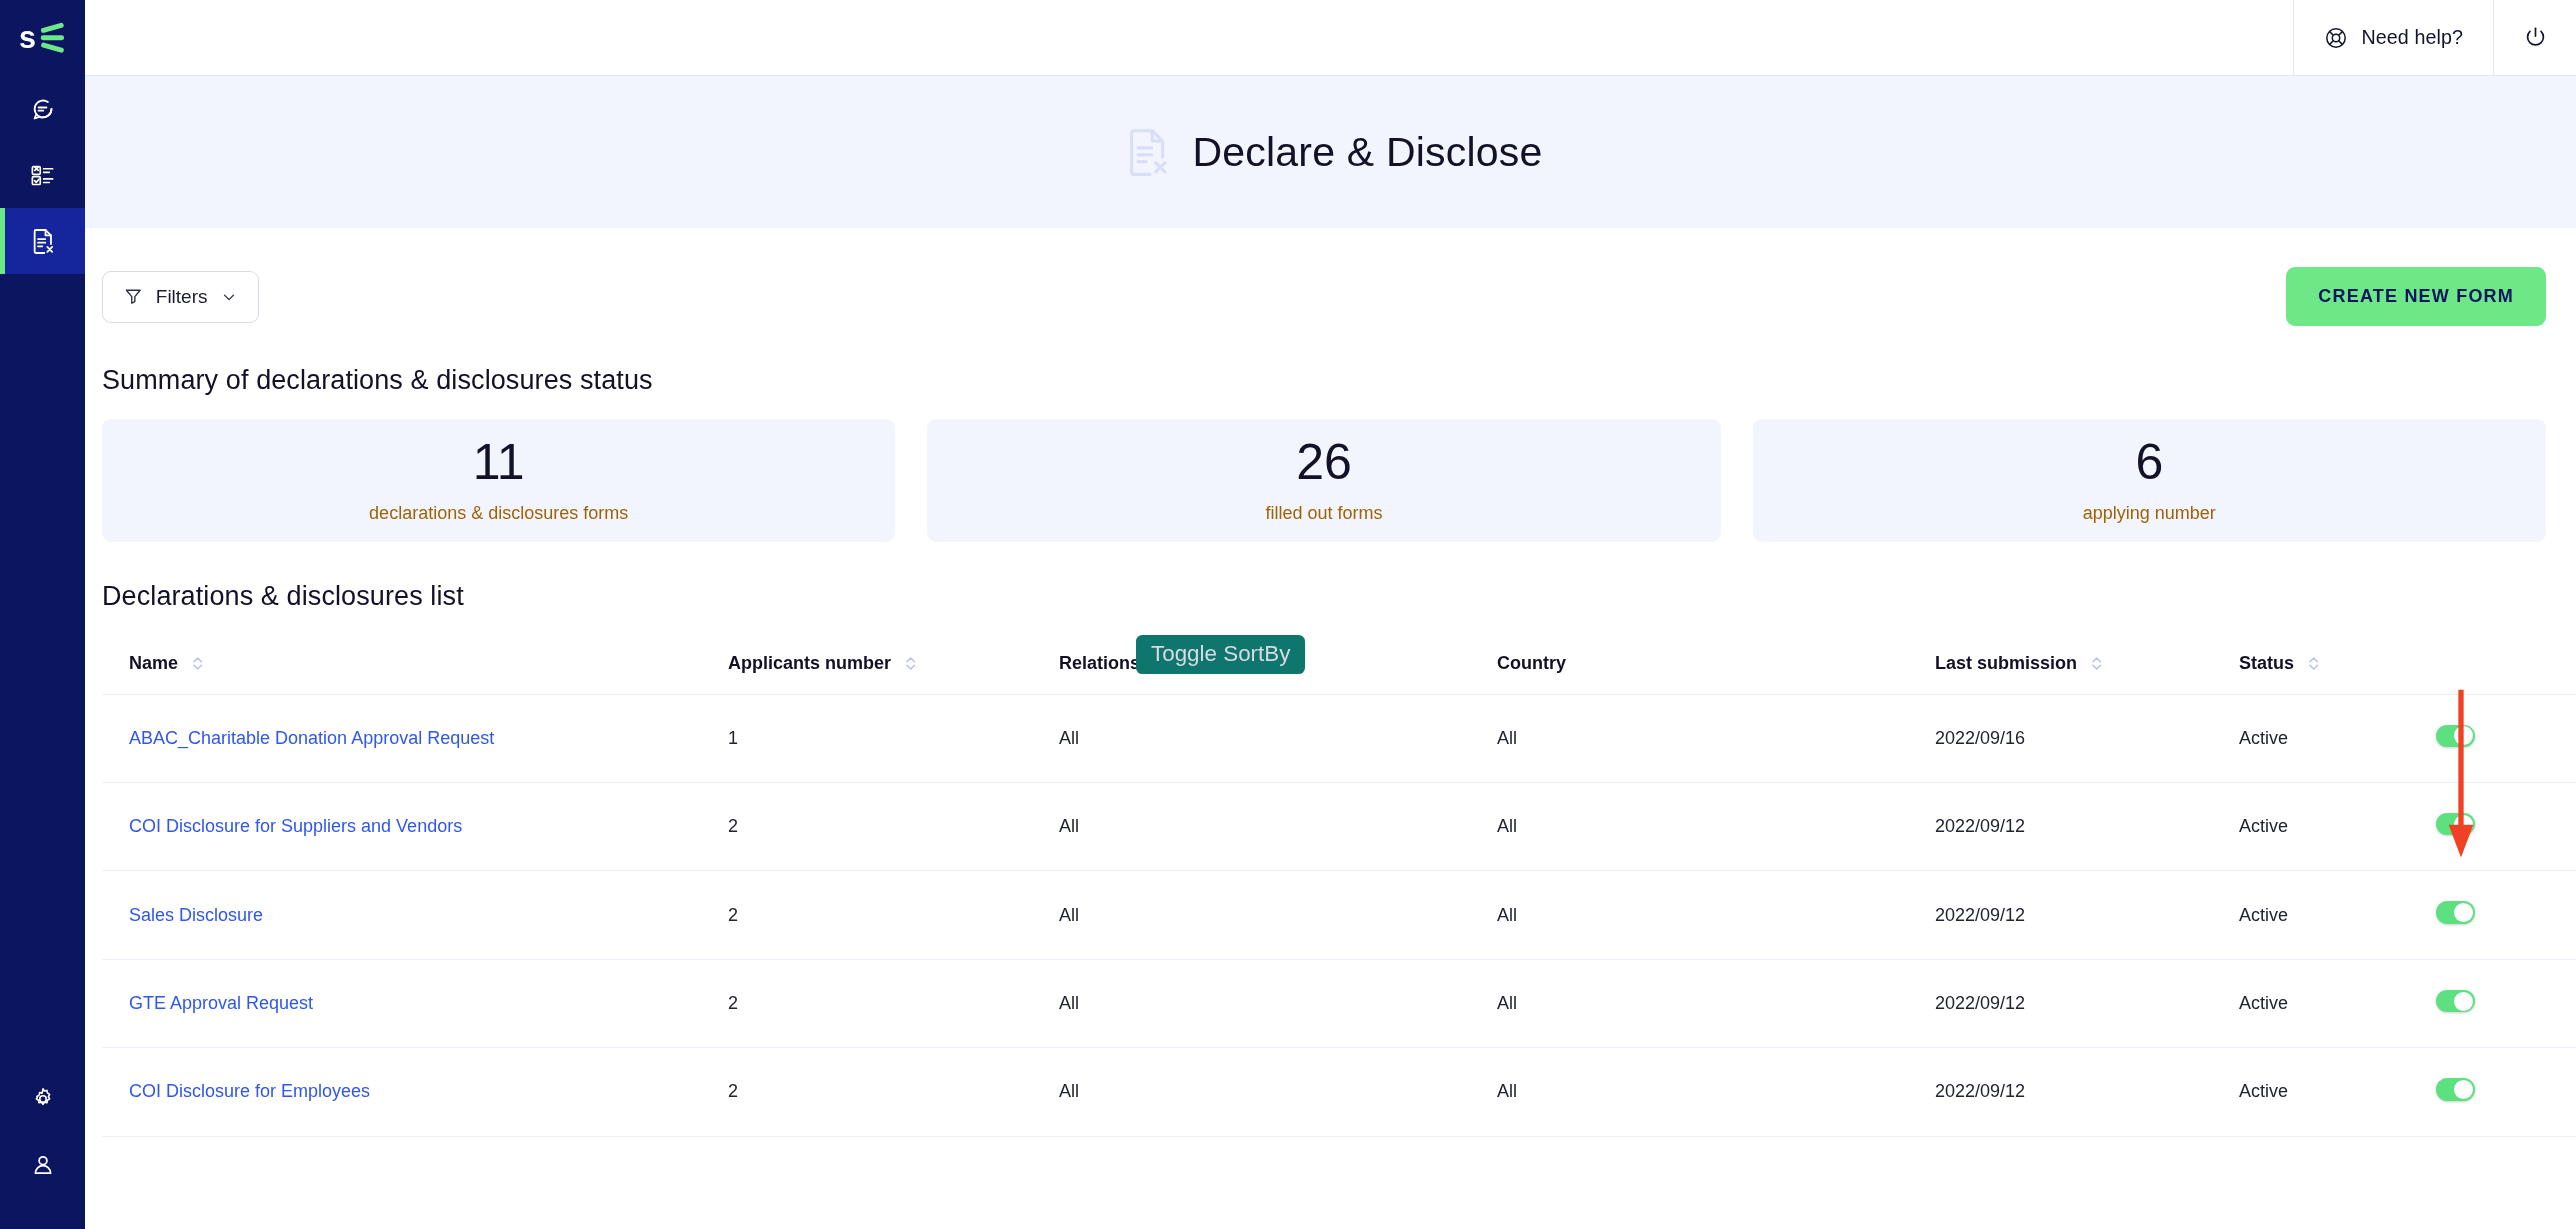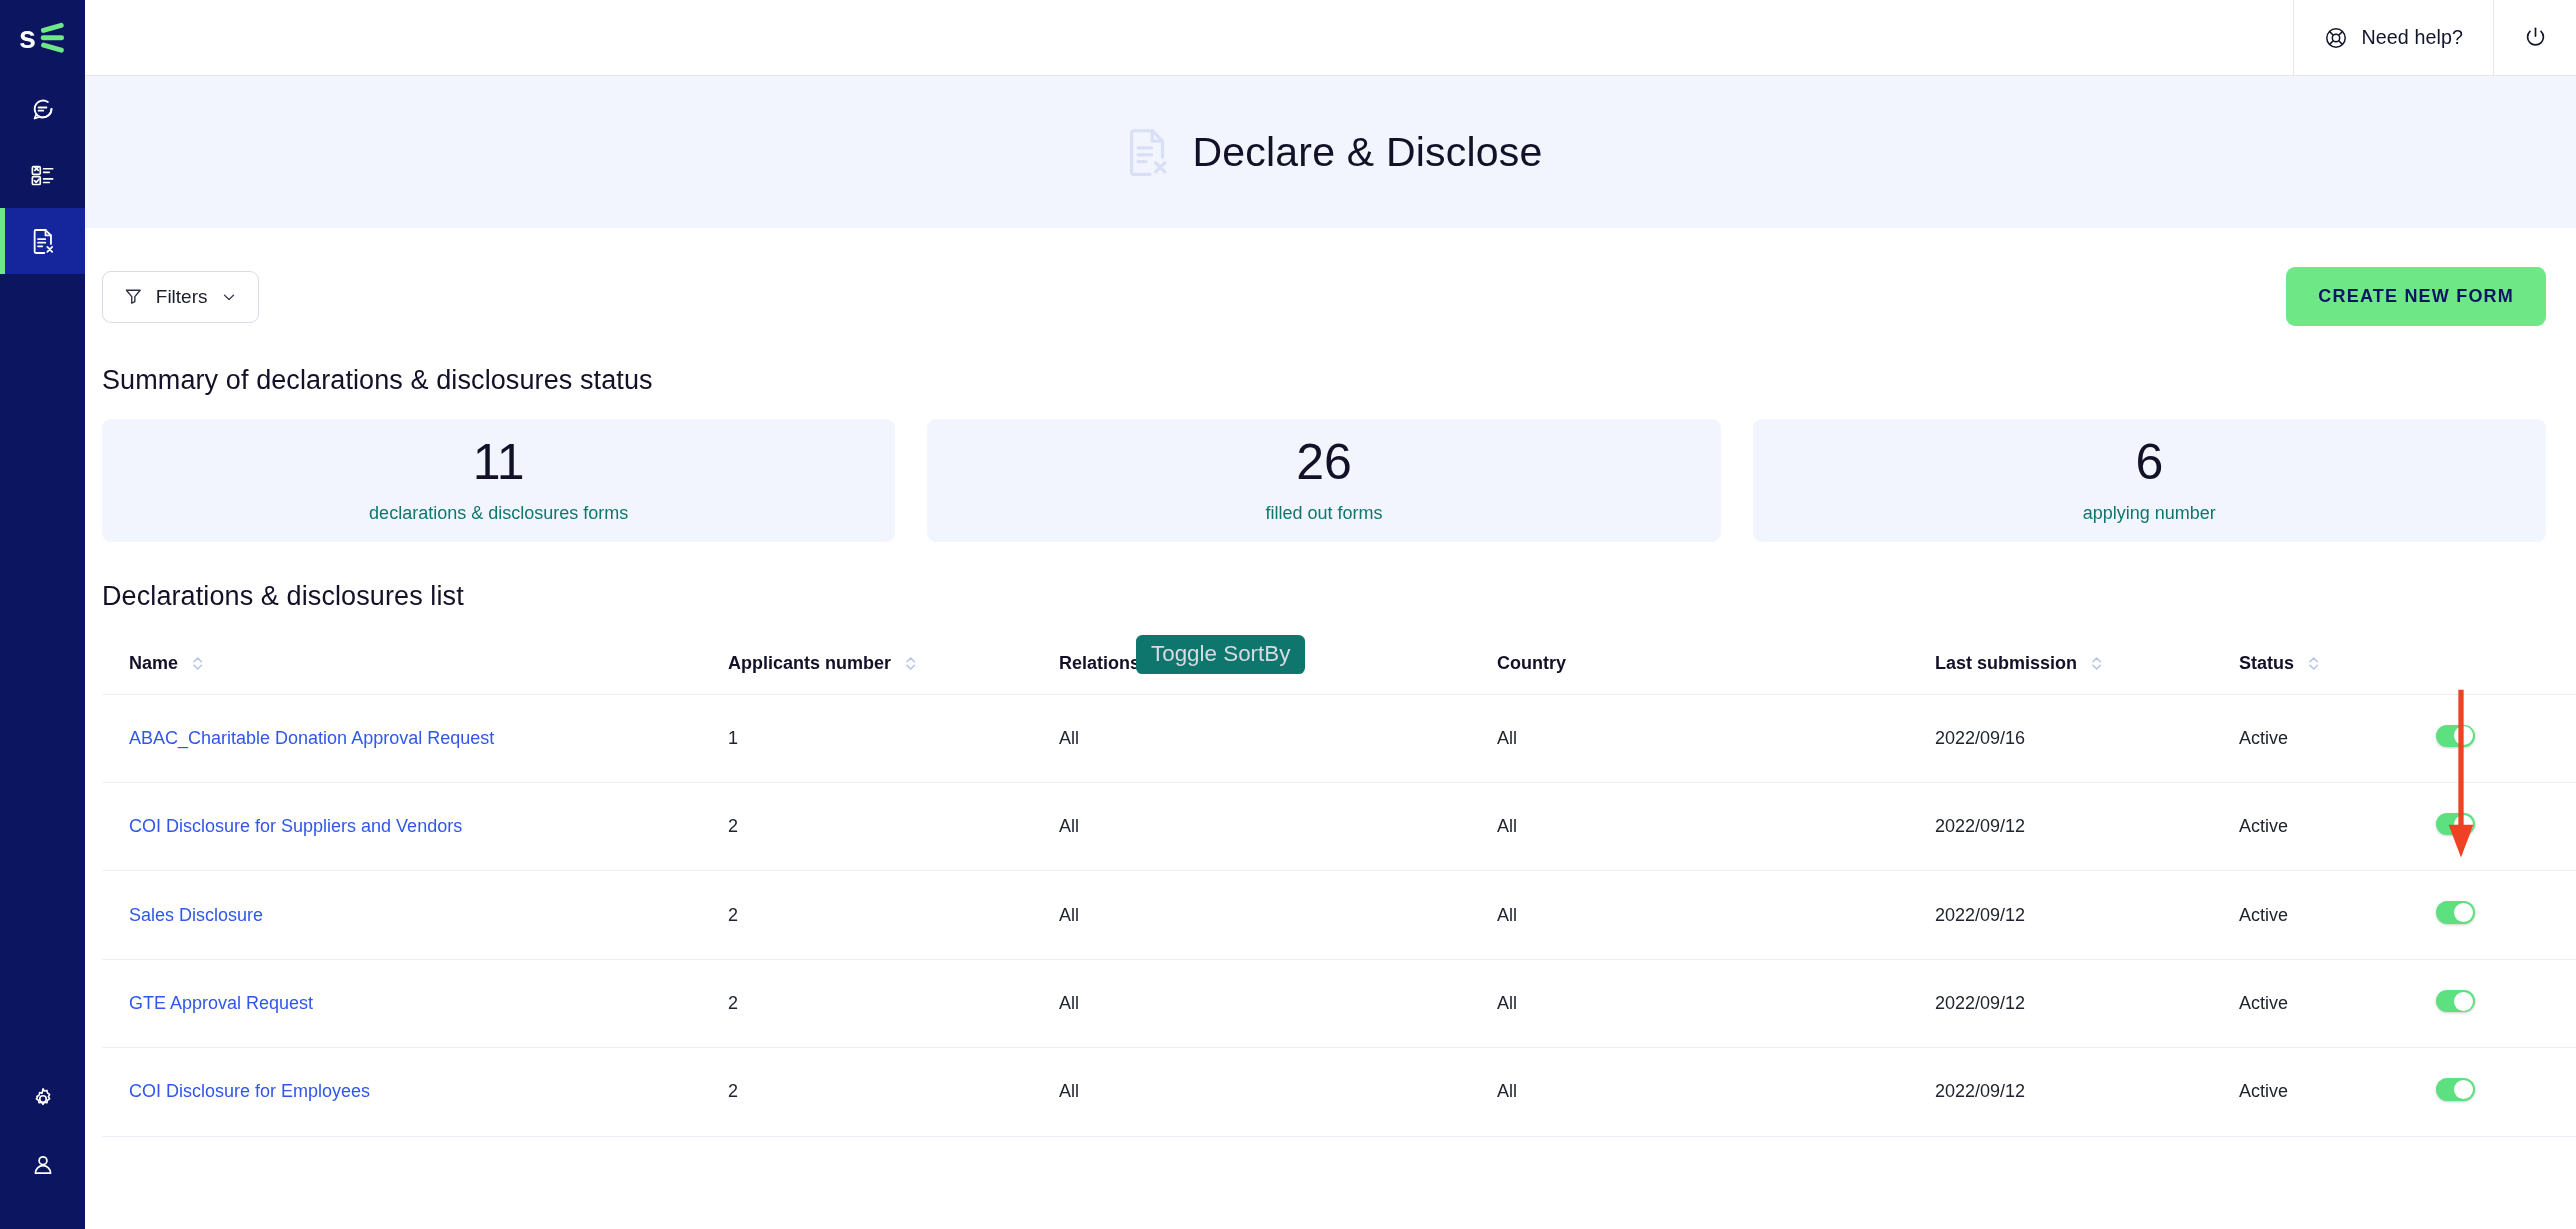--- a/index.html
+++ b/index.html
@@ -102,21 +102,21 @@
     font-size: 22.4px; padding: 6.3px 15px; border-radius: 6.3px;
     pointer-events: none;
   }
 
   .cards { display: flex; gap: 32px; margin-top: 23px; }
   .card {
     flex: 1 1 0; height: 123px; background: #f2f5fd; border-radius: 9px;
     display: flex; flex-direction: column; align-items: center; justify-content: center;
   }
   .card .big { font-size: 50px; color: #121127; line-height: 1; font-weight: 400; }
-  .card .cap { font-size: 18px; color: #0f766e; margin-top: 16px; }
+  .card .cap { font-size: 18px; color: #a16207; margin-top: 16px; }
 
   
   .table-wrap { margin-top: 41px; }
   table { width: 100%; border-collapse: collapse; table-layout: fixed; }
   thead th {
     text-align: left; font-size: 18px; color: #121127; font-weight: bold;
     padding: 0 0 19.7px 0; border-bottom: 0.9px solid #eceefb;
     vertical-align: bottom;
   }
   thead th .hd { display: inline-flex; align-items: center; gap: 13px; }

